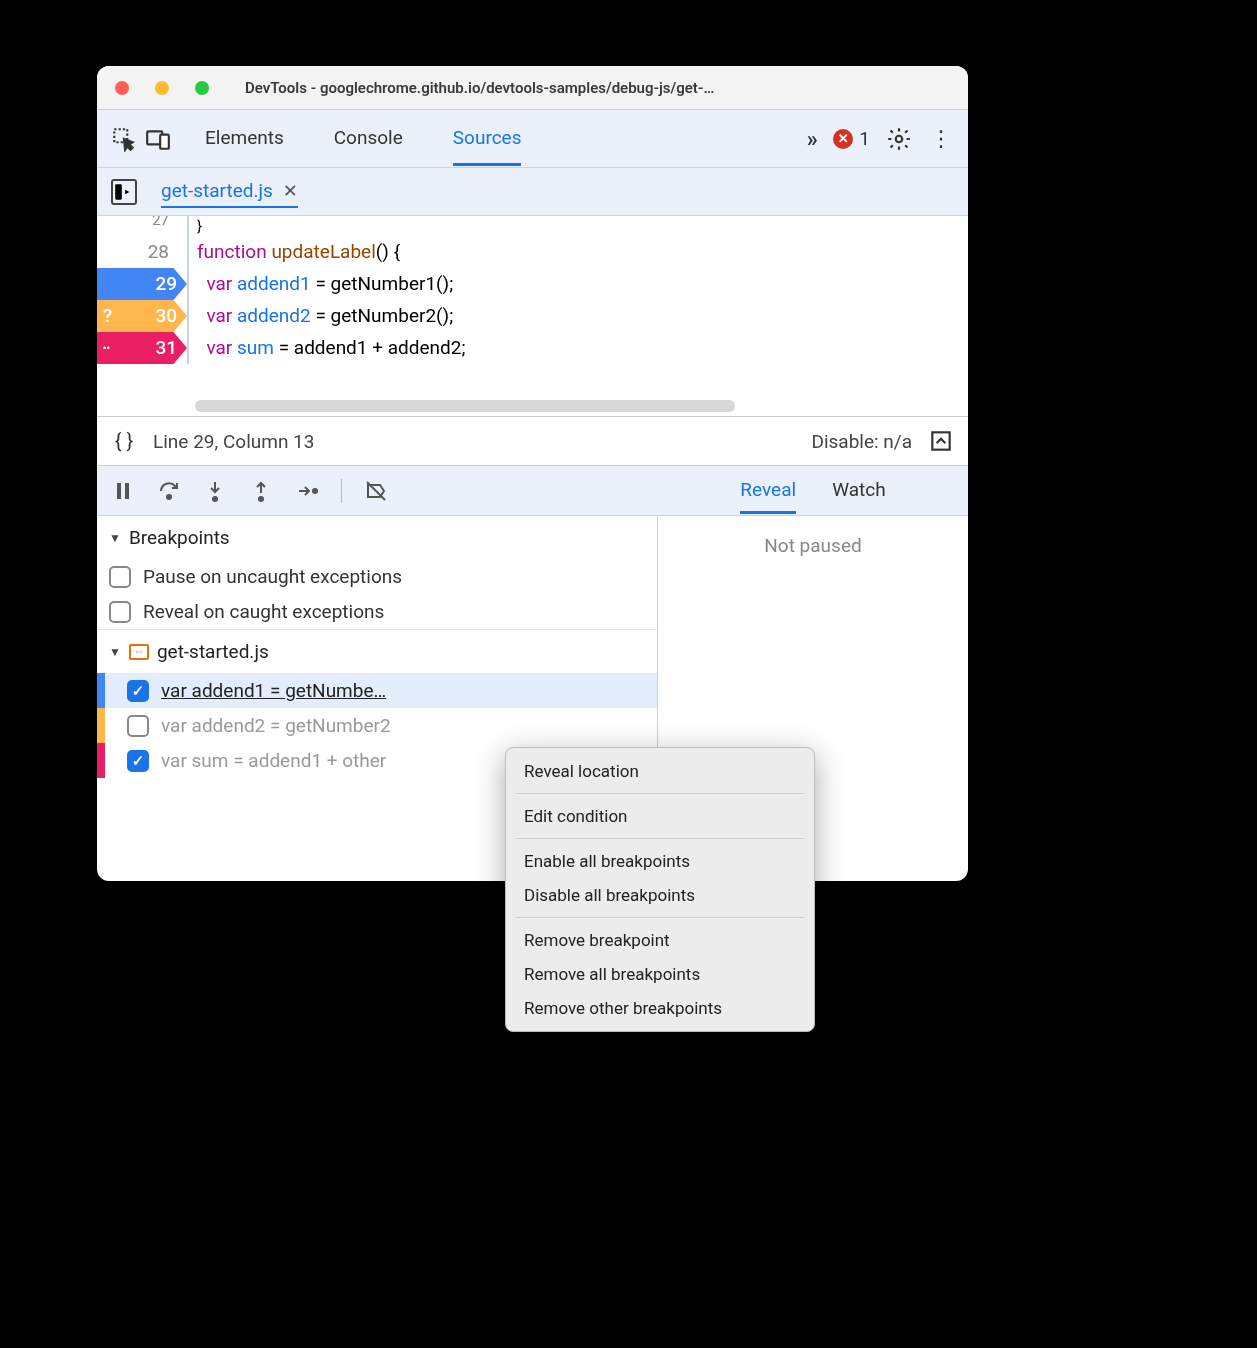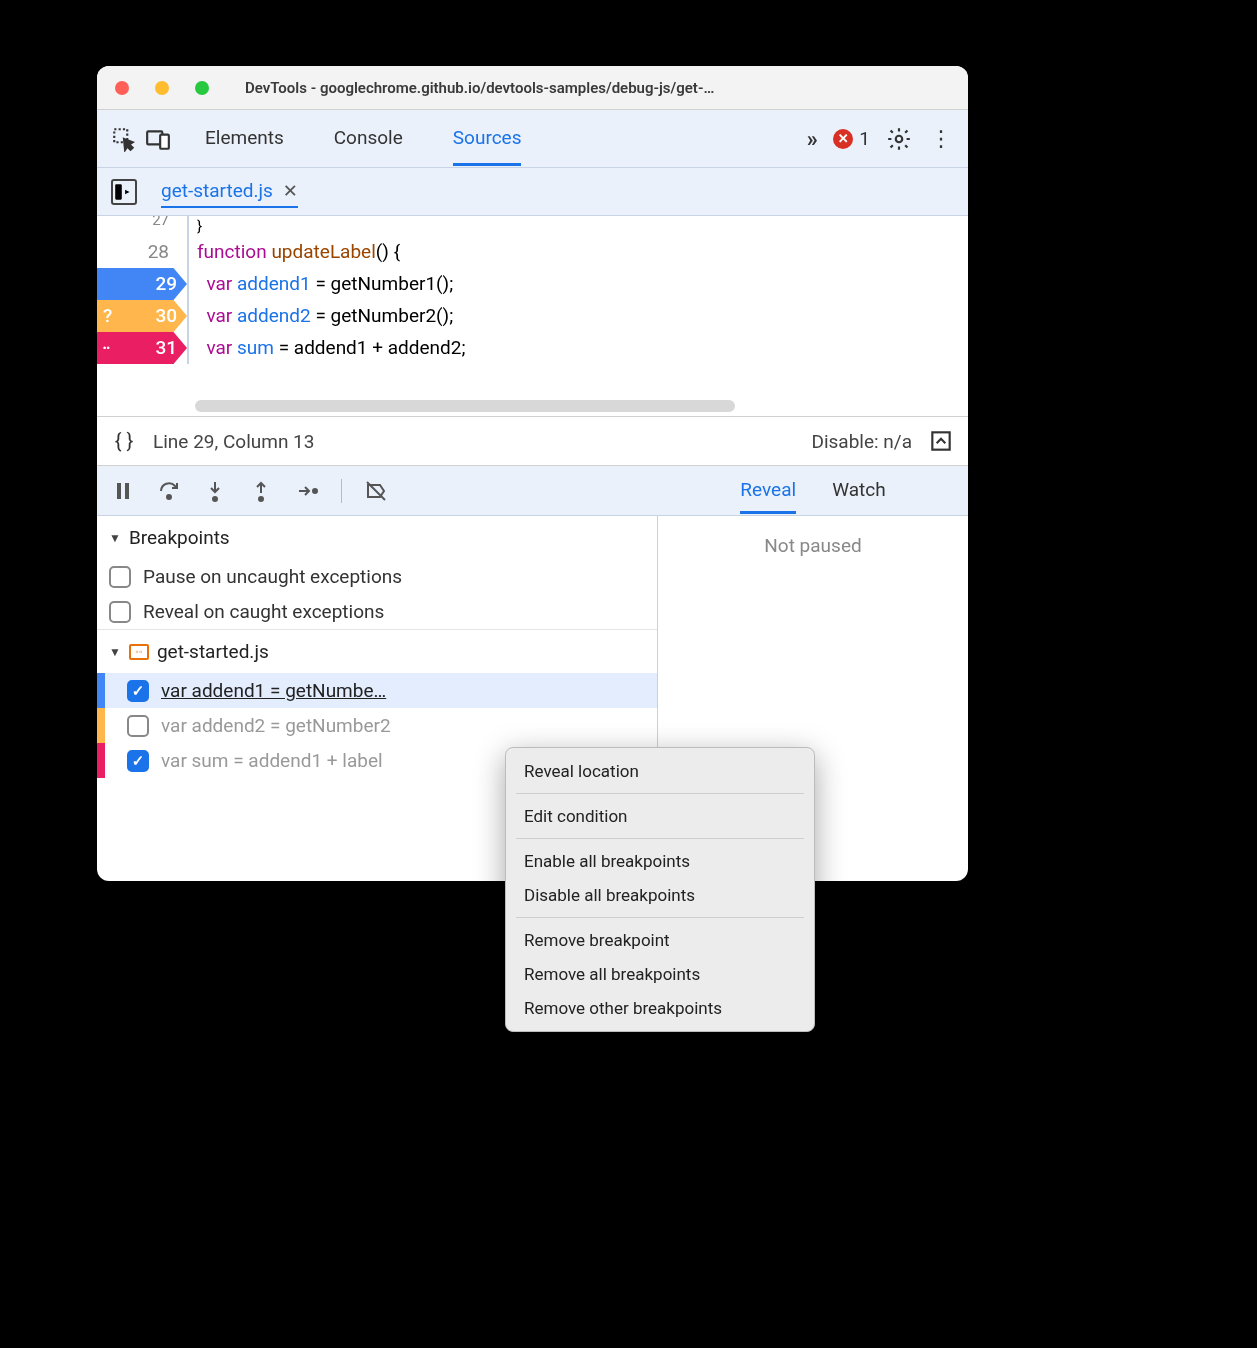--- a/index.html
+++ b/index.html
@@ -252,21 +252,21 @@
           <span class="mono">var addend1 = getNumbe…</span>
         </div>
       <div class="bprow">
           <div class="stripe orange"></div>
           <div class="chk"></div>
           <span class="mono grey">var addend2 = getNumber2</span>
         </div>
       <div class="bprow">
           <div class="stripe pink"></div>
           <div class="chk on"></div>
-          <span class="mono grey">var sum = addend1 + label</span>
+          <span class="mono grey">var sum = addend1 + other</span>
         </div>
     </div>
     <div class="rpanel">
       <div class="rtabs">
         <div class="rtab active">Reveal</div>
         <div class="rtab">Watch</div>
       </div>
       <div class="notpaused">Not paused</div>
     </div>
   </div>

